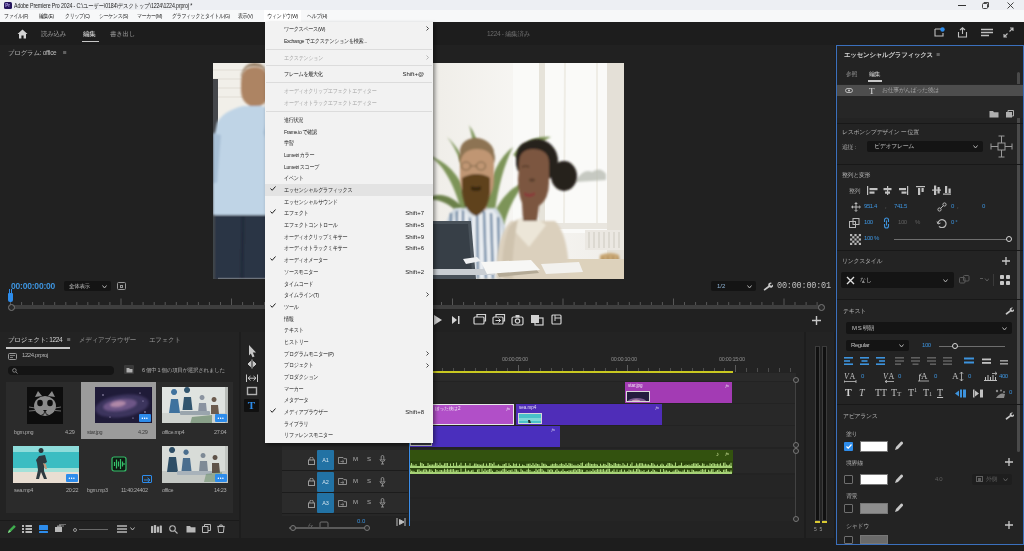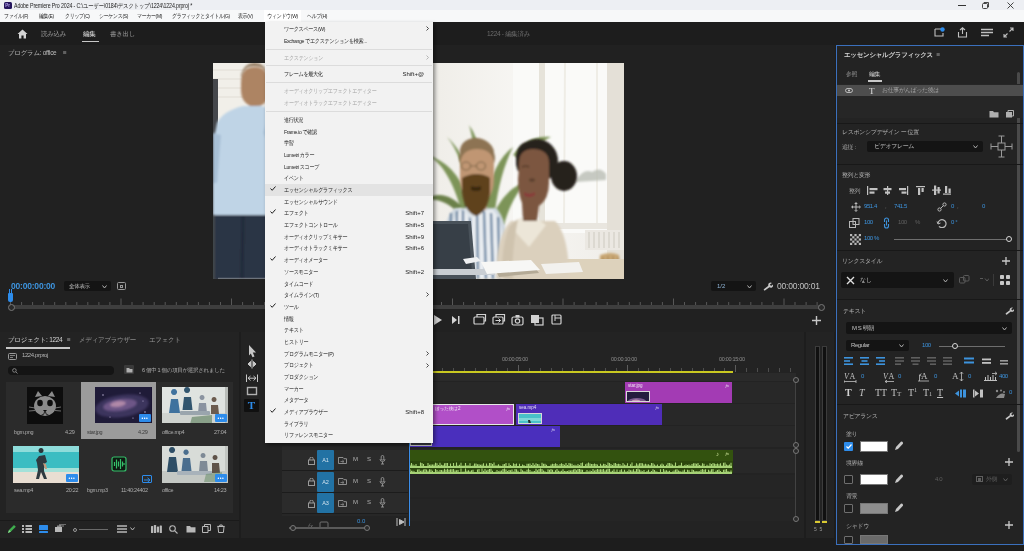--- a/index.html
+++ b/index.html
@@ -171,21 +171,21 @@
       </div>
     <div class="abs dd" style="left:711px; top:236px; width:45px; height:10px;">
       <span class="abs" style="left:6px; top:0; line-height:11px; font-size:6px; color:#8fb4d6;">1/2</span>
       <svg class="abs" style="right:4px; top:3.5px;" width="5" height="4" viewBox="0 0 5 4">
           <path d="M0.5 0.5 L2.5 3 L4.5 0.5" stroke="#b0b0b0" fill="none" stroke-width="1"></path>
         </svg>
     </div>
     <svg class="abs" style="left:763px; top:236px;" width="10" height="10" viewBox="0 0 10 10">
         <path d="M8.5 1.5 a2.4 2.4 0 0 0 -3.2 3.2 L1.6 8.4 a0.9 0.9 0 0 0 1.3 1.3 L6.6 6 a2.4 2.4 0 0 0 3.2 -3.2 L8 4.6 L6.6 3.2 Z" fill="#c8c8c8" transform="rotate(8 5 5)"></path>
       </svg>
-    <div class="abs" style="left:777px; top:236px; font-size:8.5px; letter-spacing:-0.2px; color:#c2c2c2;">00:00:00:01</div>
+    <div class="abs" style="left:777px; top:236px; font-size:8.5px; letter-spacing:-0.2px; color:#c2c2c2;font-family:Liberation Mono, monospace;">00:00:00:01</div>
     
     <svg class="abs" style="left:0; top:252px;" width="835" height="10" viewBox="0 0 835 10">
         <g stroke="#585858" stroke-width="1">
           <line x1="10.5" y1="1.5" x2="10.5" y2="9"></line>
           <line x1="21.6" y1="5" x2="21.6" y2="9"></line>
           <line x1="32.6" y1="5" x2="32.6" y2="9"></line>
           <line x1="43.7" y1="5" x2="43.7" y2="9"></line>
           <line x1="54.7" y1="5" x2="54.7" y2="9"></line>
           <line x1="65.8" y1="5" x2="65.8" y2="9"></line>
           <line x1="76.8" y1="5" x2="76.8" y2="9"></line>

